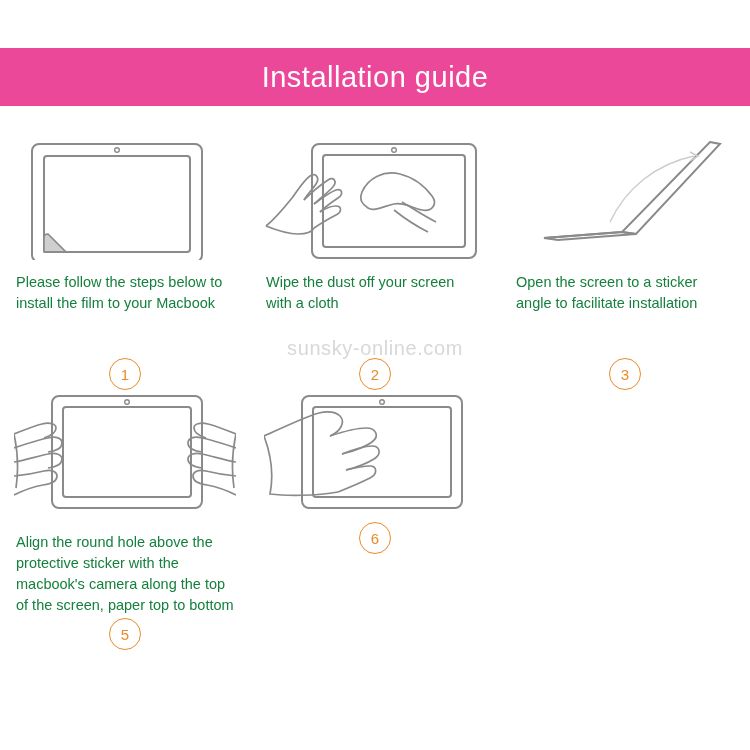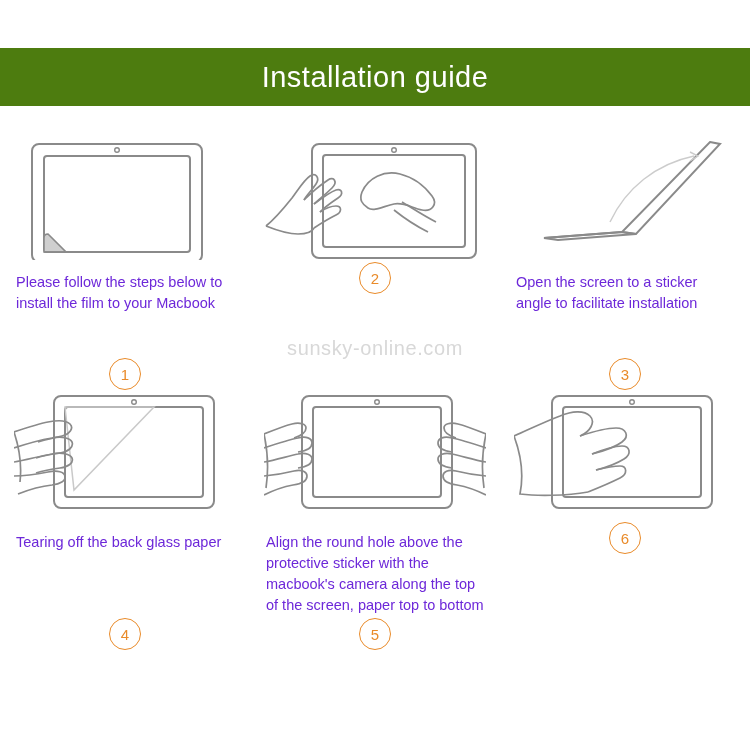--- a/index.html
+++ b/index.html
@@ -21,21 +21,21 @@
     background: #ffffff;
   }
 
   
   .header {
     position: absolute;
     left: 0;
     top: 48px;
     width: 750px;
     height: 58px;
-    background: #4d7c0f;
+    background: #ec4899;
     display: flex;
     align-items: center;
     justify-content: center;
   }
   .header-title {
     color: #ffffff;
     font-size: 29px;
     font-weight: normal;
     letter-spacing: 0.5px;
   }
@@ -57,21 +57,21 @@
   }
 
   .art {
     height: 130px;
     position: relative;
     margin: 0 auto;
     width: 100%;
   }
   .caption {
     font-size: 14.5px;
-    color: #6d28d9;
+    color: #15803d;
     line-height: 21px;
     margin-top: 12px;
     padding: 0 2px;
     min-height: 84px;
   }
   .num-wrap {
     display: flex;
     justify-content: center;
     margin-top: 2px;
   }
@@ -152,20 +152,21 @@
             <path d="M2 96 C12 100 24 104 34 104 C42 104 48 102 50 98"></path>
           </g>
 
           <g fill="none" stroke="#8a8a8a" stroke-width="1.7">
             <path d="M98 62 C104 48 120 40 136 44 C152 48 162 58 168 66 C174 74 168 82 158 80 C148 78 140 72 130 74 C120 76 110 82 104 78 C98 74 95 70 98 62 Z"></path>
             <path d="M138 72 C148 78 160 86 172 92"></path>
             <path d="M130 80 C140 88 152 96 164 102"></path>
           </g>
         </svg>
       </div>
+      <div class="caption">Wipe the dust off your screen with a cloth</div>
       <div class="num-wrap">
         <div class="num">2</div>
       </div>
     </div>
 
     <div class="cell">
       <div class="art">
         <svg width="222" height="130" viewBox="0 0 222 130">
           <g fill="none" stroke="#8a8a8a" stroke-width="2">
 
@@ -178,45 +179,20 @@
           <path d="M96 92 C112 58 142 34 180 26" fill="none" stroke="#cccccc" stroke-width="1.4"></path>
           <path d="M176 22 L184 26 L176 31" fill="none" stroke="#cccccc" stroke-width="1.4"></path>
         </svg>
       </div>
       <div class="caption">Open the screen to a sticker angle to facilitate installation</div>
       <div class="num-wrap">
         <div class="num">3</div>
       </div>
     </div>
 
-    <div class="cell row2">
-      <div class="art">
-        <svg width="222" height="130" viewBox="0 0 222 130">
-          <g fill="none" stroke="#8a8a8a" stroke-width="2">
-            <rect x="40" y="6" width="160" height="112" rx="7"></rect>
-            <rect x="51" y="17" width="138" height="90" rx="3"></rect>
-          </g>
-          <circle cx="120" cy="12" r="2.3" fill="none" stroke="#8a8a8a" stroke-width="1.4"></circle>
-
-          <path d="M51 17 L140 17 L60 100 Z" fill="none" stroke="#c9c9c9" stroke-width="1.5"></path>
-
-          <g fill="none" stroke="#8a8a8a" stroke-width="1.7">
-            <path d="M0 42 C12 38 24 34 34 32 C44 30 52 30 56 34 C60 38 56 44 48 46 C40 48 30 50 24 52"></path>
-            <path d="M0 58 C12 54 26 50 38 48 C48 46 56 48 58 52 C60 57 54 62 46 63 C38 64 28 66 22 68"></path>
-            <path d="M0 72 C12 70 26 66 38 64 C48 62 56 64 58 68 C60 73 54 77 46 78 C38 79 28 81 22 83"></path>
-            <path d="M0 86 C12 86 24 84 34 82 C44 80 50 82 51 86 C52 91 46 94 38 95 C28 96 14 100 4 104"></path>
-            <path d="M0 42 C4 54 8 74 6 92"></path>
-          </g>
-        </svg>
-      </div>
-      <div class="caption">Tearing off the back glass paper</div>
-      <div class="num-wrap">
-        <div class="num">4</div>
-      </div>
-    </div>
 
     <div class="cell row2">
       <div class="art">
         <svg width="222" height="130" viewBox="0 0 222 130">
           <g fill="none" stroke="#8a8a8a" stroke-width="2">
             <rect x="38" y="6" width="150" height="112" rx="7"></rect>
             <rect x="49" y="17" width="128" height="90" rx="3"></rect>
           </g>
           <circle cx="113" cy="12" r="2.3" fill="none" stroke="#8a8a8a" stroke-width="1.4"></circle>
 

